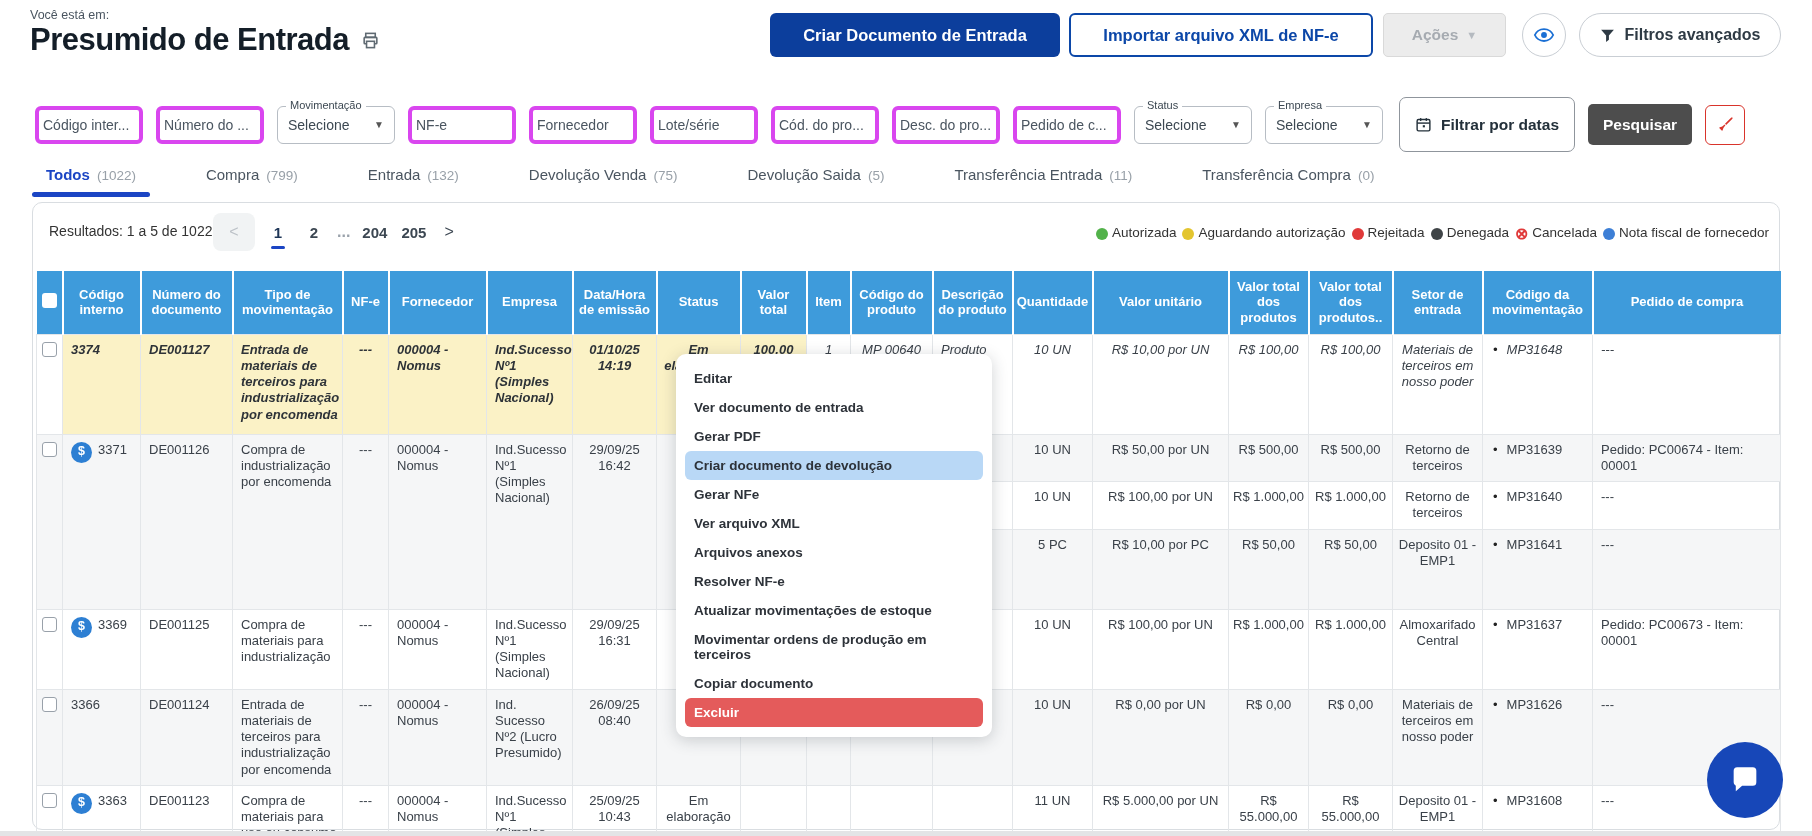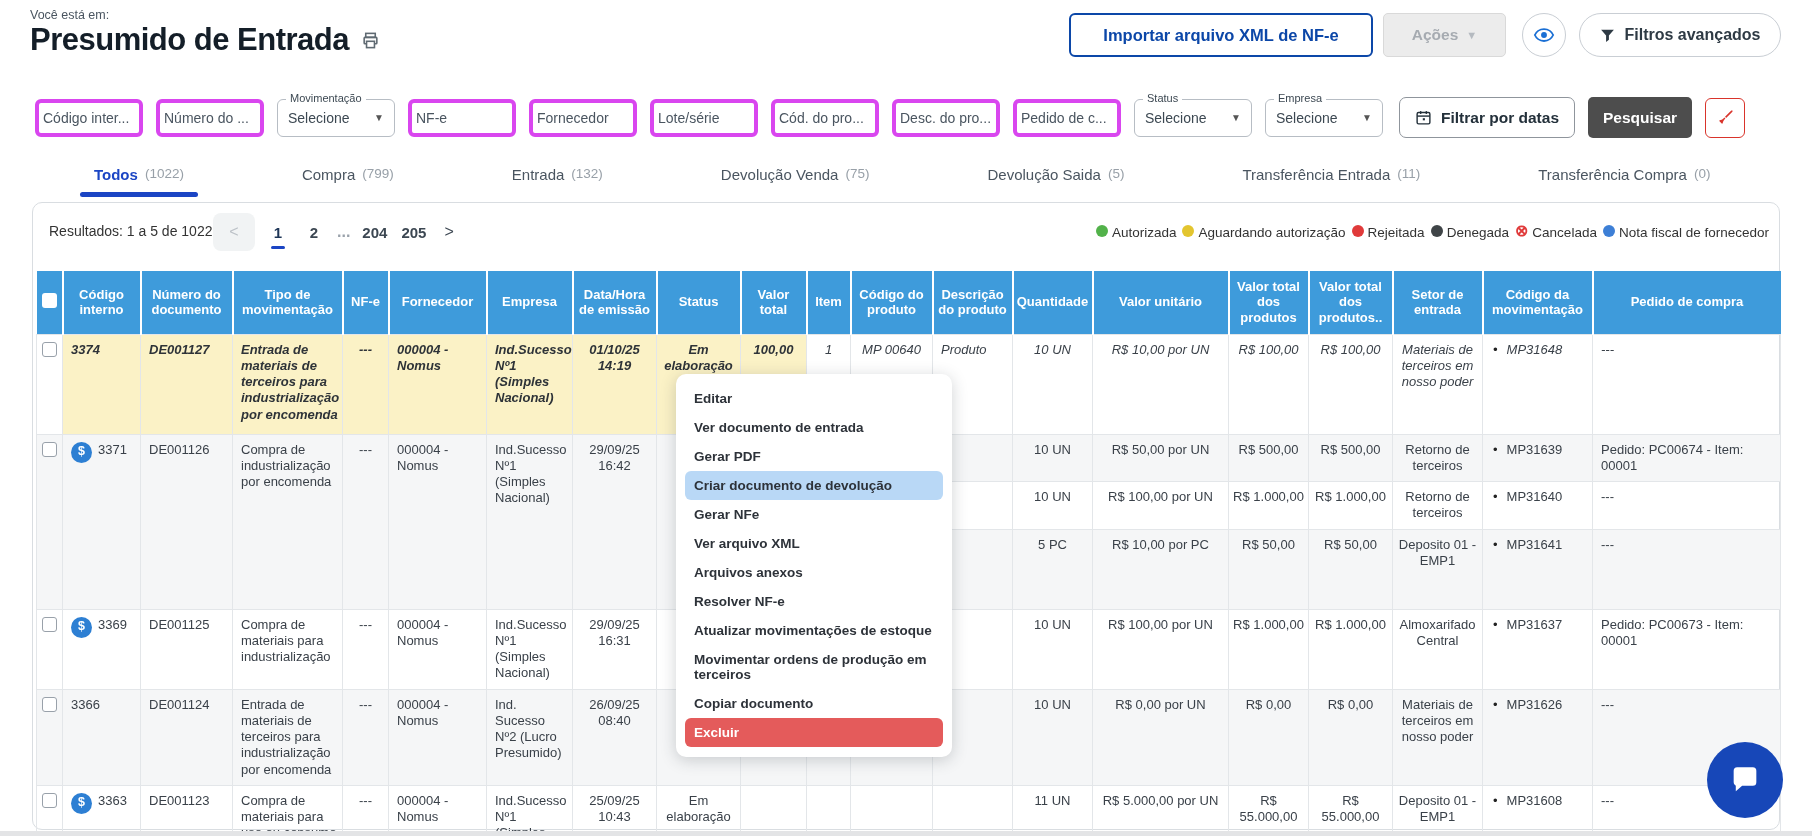--- a/index.html
+++ b/index.html
@@ -25,52 +25,52 @@
   
   .filter-row{position:absolute;left:35px;top:97px;display:flex;align-items:center;gap:13px;}
   .f-input{width:108px;height:38px;border:4px solid #d946ef;border-radius:6px;box-sizing:border-box;
            padding:0 4px;font-size:14px;font-family:inherit;color:#333;background:#fff;}
   .f-input::placeholder{color:#4a5560;opacity:1;}
   .f-select{position:relative;width:118px;height:38px;border:1px solid #b7bdc4;border-radius:6px;
             box-sizing:border-box;background:#fff;display:flex;align-items:center;justify-content:space-between;
             padding:0 10px;font-size:14px;color:#3c4852;cursor:pointer;}
   .f-select .lbl{position:absolute;top:-8px;left:8px;background:#fff;padding:0 4px;font-size:11px;color:#3c4852;}
   .f-select .caret{font-size:10px;color:#555;}
-  .btn-dates{width:176px;height:41px;margin-left:3px;background:#fff;border:1.5px solid #8f959c;border-radius:7px;
+  .btn-dates{width:176px;height:55px;margin-left:3px;background:#fff;border:1.5px solid #8f959c;border-radius:7px;
              display:flex;align-items:center;justify-content:center;gap:9px;font-weight:bold;font-size:15.5px;
              color:#23303a;cursor:pointer;font-family:inherit;}
   .btn-search{width:104px;height:41px;background:#4d4d4d;color:#fff;border:none;border-radius:5px;
               font-weight:bold;font-size:15.5px;cursor:pointer;font-family:inherit;}
   .btn-brush{width:40px;height:40px;background:#fff;border:1.5px solid #d9342b;border-radius:6px;
              display:flex;align-items:center;justify-content:center;cursor:pointer;}
 
   
   .tabs{position:absolute;left:46px;top:166px;display:flex;gap:70px;font-size:15px;}
-  .tab{position:relative;display:flex;gap:7px;align-items:flex-start;color:#4a5560;cursor:pointer;padding-bottom:14px;margin-left:48px;}
+  .tab{position:relative;display:flex;gap:7px;align-items:flex-end;color:#4a5560;cursor:pointer;padding-bottom:14px;}
   .tab .cnt{color:#98a0a8;font-size:13.5px;}
   .tab.active .tl{color:#1b45c4;font-weight:bold;}
   .tab.active::after{content:"";position:absolute;left:-14px;right:-14px;bottom:0;height:5px;
                      background:#1b45c4;border-radius:3px;}
 
   
   .panel{position:absolute;left:32px;top:202px;width:1748px;height:628px;background:#fff;
          border:1px solid #d9dde1;border-radius:10px;box-sizing:border-box;}
   .results-row{position:relative;height:52px;}
   .results-txt{position:absolute;left:16px;top:20px;font-size:14px;color:#333;}
   .pager{position:absolute;left:180px;top:10px;display:flex;align-items:center;gap:10px;}
   .pg-prev{width:42px;height:38px;background:#f1f3f4;border-radius:8px;border:none;color:#bcc1c7;
            font-size:16px;cursor:default;}
   .pg-num{position:relative;min-width:26px;text-align:center;font-weight:bold;font-size:15px;color:#3c4752;
           background:none;border:none;font-family:inherit;cursor:pointer;padding:8px 2px;}
   .pg-num.active{color:#1d3557;}
   .pg-num.active::after{content:"";position:absolute;left:6px;right:6px;bottom:0;height:3px;background:#1b45c4;border-radius:2px;}
   .pg-dots{color:#9aa2ab;font-weight:bold;}
   .pg-next{background:none;border:none;font-size:16px;color:#3c4752;cursor:pointer;}
   .legend{position:absolute;right:10px;top:22px;display:flex;align-items:center;gap:6px;font-size:13.5px;color:#333;}
-  .lg-item{display:flex;align-items:flex-start;gap:4px;}
+  .lg-item{display:flex;align-items:flex-end;gap:4px;}
   .lg-dot{width:12px;height:12px;border-radius:50%;display:inline-block;}
   .lg-cancel{font-size:16px;line-height:12px;font-weight:bold;}
 
   
   .grid-wrap{margin:16px 1px 0 3px;}
   table{border-collapse:collapse;table-layout:fixed;width:1744px;}
   th{background:#3e9bdb;color:#fff;font-size:13px;font-weight:bold;height:63px;vertical-align:middle;
      text-align:center;border-right:2px solid #fff;padding:2px 3px;line-height:1.2;box-sizing:border-box;}
   th:last-child{border-right:none;}
   td{border:1px solid #e3e6e9;font-size:13px;color:#3a4149;vertical-align:top;text-align:center;
@@ -81,21 +81,21 @@
   .hd-cb,.row-cb{width:15px;height:15px;border-radius:3px;display:inline-block;box-sizing:border-box;}
   .hd-cb{background:#fff;}
   .row-cb{background:#fff;border:1.5px solid #99a1aa;cursor:pointer;}
   .money{display:inline-flex;width:21px;height:21px;border-radius:50%;background:#2d7fd3;color:#fff;
          font-size:12.5px;font-weight:bold;align-items:center;justify-content:center;flex:none;}
   .cod-cell{display:flex;gap:6px;align-items:flex-start;}
   .mov-cell{display:flex;gap:9px;justify-content:flex-start;padding-left:6px;}
   .blt{color:#222;}
 
   
-  .ctx-menu{position:absolute;left:676px;top:374px;width:276px;background:#fff;border-radius:10px;
+  .ctx-menu{position:absolute;left:676px;top:354px;width:316px;background:#fff;border-radius:10px;
             box-shadow:0 3px 16px rgba(40,50,60,.22);padding:10px 0;z-index:40;box-sizing:border-box;}
   .ctx-item{padding:7px 18px;font-size:13.5px;font-weight:bold;color:#2d3239;line-height:15px;cursor:pointer;}
   .ctx-item.hl{background:#b9d8f6;border-radius:6px;margin:0 9px;padding:7px 9px;}
   .ctx-item.danger{background:#e45b5b;color:#fff;border-radius:6px;margin:0 9px;padding:7px 9px;}
 
   
   .chat-fab{position:absolute;left:1707px;top:742px;width:76px;height:76px;border-radius:50%;
             background:#1747b8;border:none;display:flex;align-items:center;justify-content:center;cursor:pointer;z-index:50;}
   .bottom-strip{position:absolute;left:0;bottom:0;width:100%;height:5px;background:#e3e4e6;}
 </style>
@@ -109,20 +109,21 @@
     <h1 class="page-title">Presumido de Entrada</h1>
     <button class="icon-btn-plain">
       <svg width="19" height="19" viewBox="0 0 24 24" fill="none" stroke="#5f6a72" stroke-width="2">
         <rect x="6" y="3" width="12" height="5"></rect>
           <rect x="4" y="8" width="16" height="8" rx="1"></rect>
         <rect x="7" y="13" width="10" height="8" fill="#fff"></rect>
       </svg>
     </button>
   </div>
 
+  <button class="btn btn-create">Criar Documento de Entrada</button>
   <button class="btn btn-import">Importar arquivo XML de NF-e</button>
   <button class="btn btn-acoes">
     <span>Ações</span>
     <span class="caret">▼</span>
   </button>
   <button class="btn btn-eye">
     <span style="display:flex">
       <svg width="22" height="22" viewBox="0 0 24 24">
           <path d="M12 5.5C7 5.5 3.3 9 2 12c1.3 3 5 6.5 10 6.5S20.7 15 22 12c-1.3-3-5-6.5-10-6.5z" fill="none" stroke="#1a6fd4" stroke-width="2"></path>
           <circle cx="12" cy="12" r="3.2" fill="#1a6fd4"></circle>

